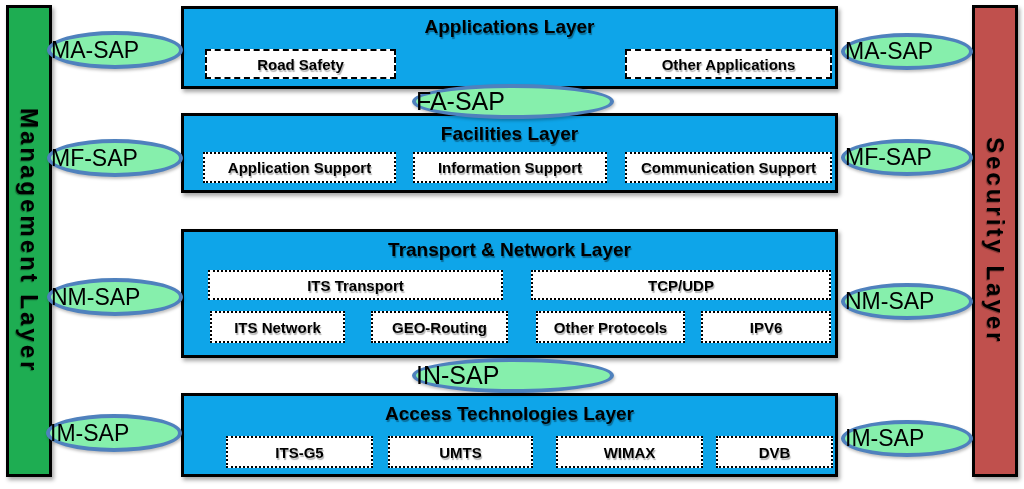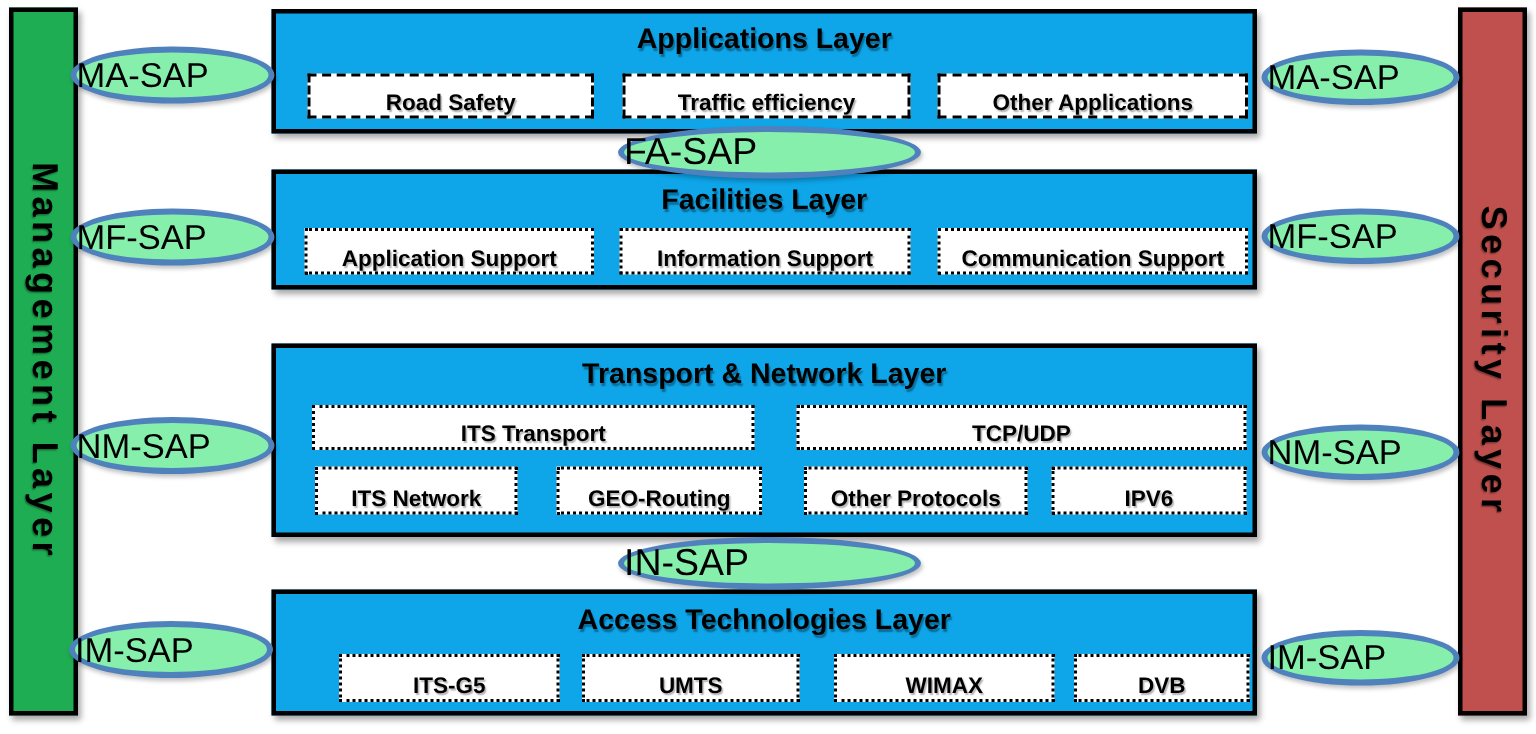--- a/index.html
+++ b/index.html
@@ -38,21 +38,21 @@
     z-index:1;
   }
   .layer-title{
     position:absolute;left:0;top:7px;width:100%;
     text-align:center;font-size:19px;font-weight:bold;
     text-shadow:1px 2px 1px rgba(0,0,0,0.35);
     white-space:nowrap;
   }
   .ibox{
     position:absolute;background:#ffffff;
-    display:flex;align-items:flex-end;justify-content:center;
+    display:flex;align-items:center;justify-content:center;
     font-size:15px;font-weight:bold;white-space:nowrap;
   }
   .ibox span{text-shadow:1px 1.5px 1px rgba(0,0,0,0.3);}
   .ibox.dashed{border:2px dashed var(--ink);}
   .ibox.dotted{border:2px dotted var(--ink);}
 
   
   .sap{
     position:absolute;border:4px solid var(--sap-stroke);
     border-radius:50%;background:#86efac;
@@ -72,23 +72,20 @@
     <span class="vtext">Management Layer</span>
   </div>
   <div class="vbar security">
     <span class="vtext">Security Layer</span>
   </div>
 
   <div class="layer" style="top:6px;height:83px">
     <div class="layer-title">Applications Layer</div>
     <div class="ibox dashed" style="left:21px;top:40px;width:191px;height:30px">
       <span>Road Safety</span>
-    </div>
-    <div class="ibox dashed" style="left:231px;top:40px;width:192px;height:30px">
-      <span>Traffic efficiency</span>
     </div>
     <div class="ibox dashed" style="left:441px;top:40px;width:207px;height:30px">
       <span>Other Applications</span>
     </div>
   </div>
 
   <div class="layer" style="top:113px;height:80px">
     <div class="layer-title">Facilities Layer</div>
     <div class="ibox dotted" style="left:19px;top:36px;width:193px;height:31px">
       <span>Application Support</span>

